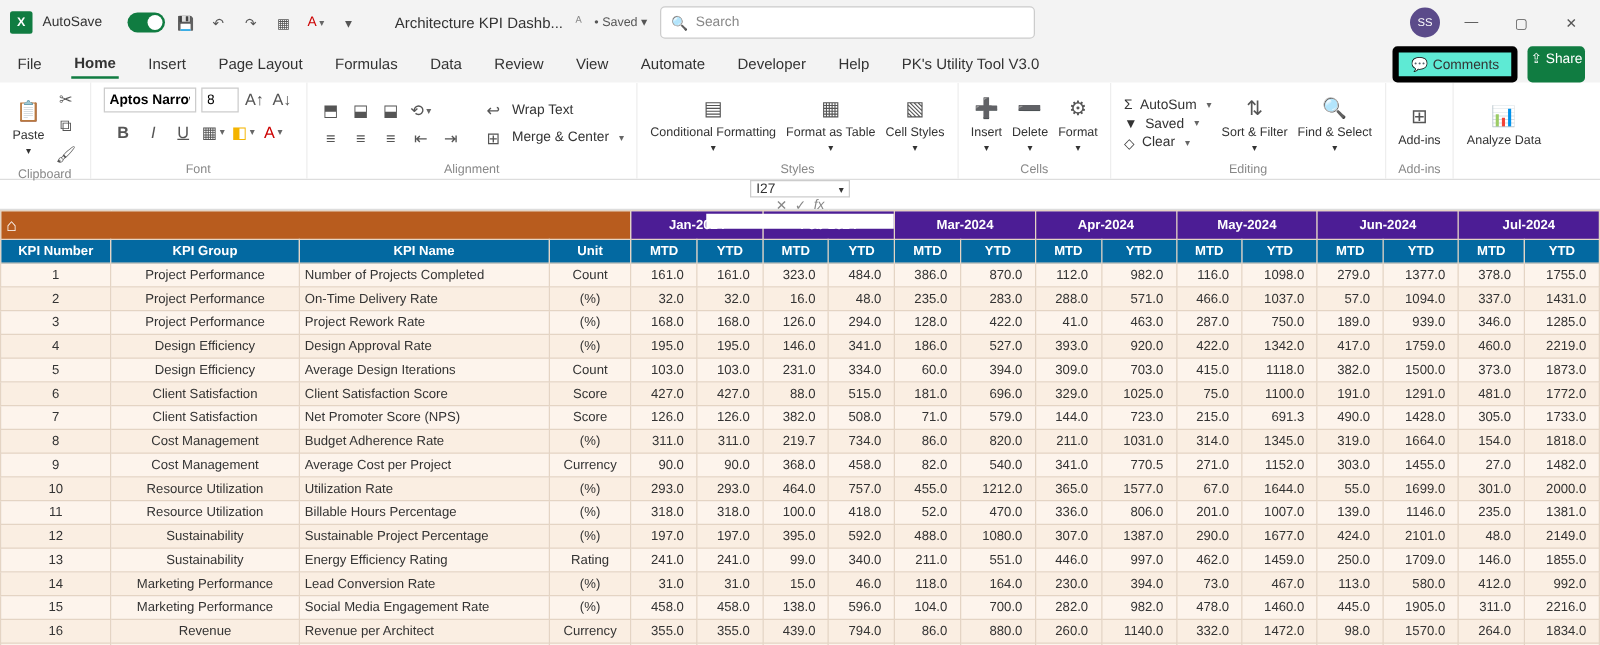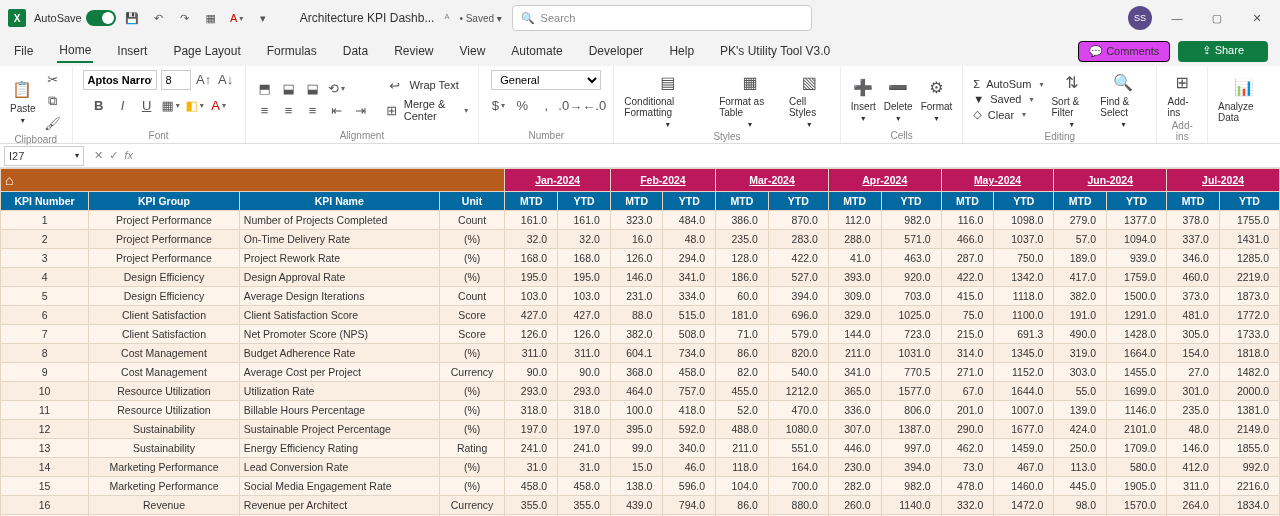--- a/index.html
+++ b/index.html
@@ -1,59 +1,59 @@
 <!DOCTYPE html>
 <html><head>
 <meta charset="utf-8">
 <style>
   * { box-sizing: border-box; margin: 0; padding: 0; font-family: "Segoe UI", Arial, sans-serif; }
   body { background: #f3f3f3; font-size: 11px; color: #333; overflow: hidden; width: 1280px; height: 516px; }
   .titlebar { display: flex; align-items: center; height: 36px; background: #f3f3f3; padding: 0 8px; gap: 8px; }
   .app-icon { width: 18px; height: 18px; background: #107c41; color: #fff; display: flex; align-items: center; justify-content: center; font-weight: bold; font-size: 10px; border-radius: 2px; }
-  .autosave { display: flex; align-items: center; gap: 4px; font-size: 11px; }
+  .autosave { display: flex; align-items: center; gap: 20px; font-size: 11px; }
   .toggle { width: 30px; height: 16px; background: #107c41; border-radius: 8px; position: relative; }
   .toggle::after { content: ""; position: absolute; right: 2px; top: 2px; width: 12px; height: 12px; background: #fff; border-radius: 50%; }
   .qat-icon { width: 18px; height: 18px; color: #555; display: flex; align-items: center; justify-content: center; }
   .titlebar-center { flex: 1; display: flex; align-items: center; gap: 10px; margin-left: 20px; }
   .filename { font-size: 12px; color: #333; }
   .saved { font-size: 10px; color: #555; }
   .search-box { width: 300px; height: 26px; background: #fff; border: 1px solid #ccc; border-radius: 4px; display: flex; align-items: center; padding: 0 8px; gap: 6px; color: #888; }
   .titlebar-right { display: flex; align-items: center; gap: 10px; }
   .user-badge { width: 24px; height: 24px; border-radius: 50%; background: #5b4b8a; color: #fff; display: flex; align-items: center; justify-content: center; font-size: 9px; }
   .win-btn { width: 30px; height: 30px; display: flex; align-items: center; justify-content: center; color: #555; }
 
   .ribbon-tabs { display: flex; align-items: center; height: 30px; padding: 0 12px; gap: 22px; background: #f3f3f3; font-size: 12px; }
   .ribbon-tabs .tab { color: #333; padding: 4px 2px; }
-  .ribbon-tabs .tab.active { border-bottom: 2px solid #107c41; font-weight: 400; }
+  .ribbon-tabs .tab.active { border-bottom: 2px solid #107c41; font-weight: 700; }
   .ribbon-tabs-right { margin-left: auto; display: flex; gap: 8px; }
-  .comments-btn { border: 1px solid #000000; padding: 3px 10px; border-radius: 4px; background: #d946ef; font-size: 11px; }
-  .share-btn { background: #107c41; color: #fff; padding: 3px 24px; border-radius: 4px; font-size: 11px; }
+  .comments-btn { border: 5px solid #000000; padding: 3px 10px; border-radius: 4px; background: #5eead4; font-size: 11px; }
+  .share-btn { background: #107c41; color: #fff; padding: 3px 2px; border-radius: 4px; font-size: 11px; }
 
   .ribbon { display: flex; background: #fff; border-bottom: 1px solid #ddd; height: 78px; }
   .group { border-right: 1px solid #eee; padding: 4px 10px 2px 10px; display: flex; flex-direction: column; justify-content: space-between; }
   .group-label { font-size: 10px; color: #888; text-align: center; margin-top: 2px; }
   .group-body { display: flex; align-items: center; gap: 8px; flex: 1; }
   .big-btn { display: flex; flex-direction: column; align-items: center; gap: 2px; font-size: 10px; color: #333; }
   .icon-sq { width: 24px; height: 24px; display: flex; align-items: center; justify-content: center; font-size: 16px; color: #555; }
   .icon-sm { width: 18px; height: 18px; display: flex; align-items: center; justify-content: center; font-size: 13px; color: #555; }
   .font-box { display: flex; gap: 4px; }
   .font-select { border: 1px solid #ccc; height: 20px; font-size: 11px; padding: 0 4px; background: #fff; }
   .row { display: flex; gap: 6px; align-items: center; }
   .col { display: flex; flex-direction: column; gap: 4px; }
   .dropdown-arrow::after { content: "▾"; font-size: 8px; margin-left: 2px; color: #666; }
 
-  .formula-bar { display: flex; align-items: center; height: 24px; background: #fff; border-bottom: 1px solid #ddd; }
+  .formula-bar { display: flex; align-items: center; height: 24px; background: #fff; border-bottom: 1px solid #ddd; flex-direction: column; }
   .name-box { width: 80px; border: 1px solid #ccc; height: 20px; margin: 0 4px; font-size: 11px; padding: 0 4px; display: flex; align-items: center; justify-content: space-between; }
   .fx-icons { display: flex; gap: 6px; padding: 0 6px; color: #888; }
   .fx-input { flex: 1; border: none; height: 20px; font-size: 11px; padding: 0 4px; }
 
   .sheet { overflow: auto; height: calc(516px - 36px - 30px - 78px - 24px); background: #fff; }
   table { border-collapse: collapse; width: 100%; font-size: 10.5px; }
   th, td { border: 1px solid #e4d4c4; padding: 3px 4px; text-align: center; white-space: nowrap; }
-  .br-dark { background: #be185d; color: #fff; font-weight: 600; text-decoration: underline; }
+  .br-dark { background: #4c1d95; color: #fff; font-weight: 600; }
   .br-mid { background: #0369a1; color: #fff; font-weight: 600; }
   .home-cell { background: #b85c1e; color: #fff; }
   tbody tr:nth-child(odd) td { background: #fdf4ec; }
   tbody tr:nth-child(even) td { background: #faeee2; }
   .num { text-align: right; padding-right: 10px; }
   .txt { text-align: center; }
   td.kpi-name { text-align: left; }
 </style>
 </head>
 <body>
@@ -173,33 +173,20 @@
           </div>
         <div class="row dropdown-arrow">
             <span class="icon-sm">⊞</span>
             <span>Merge &amp; Center</span>
           </div>
       </div>
     </div>
     <div class="group-label">Alignment</div>
   </div>
 
-  <div class="group">
-    <div class="group-body col" style="gap:6px;">
-      <select class="font-select" style="width:110px;"><option>General</option></select>
-      <div class="row">
-        <span class="icon-sm dropdown-arrow">$</span>
-        <span class="icon-sm">%</span>
-        <span class="icon-sm">,</span>
-        <span class="icon-sm">.0→</span>
-        <span class="icon-sm">←.0</span>
-      </div>
-    </div>
-    <div class="group-label">Number</div>
-  </div>
 
   <div class="group">
     <div class="group-body">
       <div class="big-btn">
           <div class="icon-sq">▤</div>
           <span>Conditional Formatting</span>
           <span style="font-size:8px;">▾</span>
         </div>
       <div class="big-btn">
           <div class="icon-sq">▦</div>
@@ -475,21 +462,21 @@
           <td class="num">305.0</td>
           <td class="num">1733.0</td>
         </tr>
         <tr>
           <td class="txt">8</td>
               <td class="txt">Cost Management</td>
               <td class="kpi-name">Budget Adherence Rate</td>
               <td class="txt">(%)</td>
           <td class="num">311.0</td>
           <td class="num">311.0</td>
-          <td class="num">604.1</td>
+          <td class="num">219.7</td>
           <td class="num">734.0</td>
           <td class="num">86.0</td>
           <td class="num">820.0</td>
           <td class="num">211.0</td>
           <td class="num">1031.0</td>
           <td class="num">314.0</td>
           <td class="num">1345.0</td>
           <td class="num">319.0</td>
           <td class="num">1664.0</td>
           <td class="num">154.0</td>

